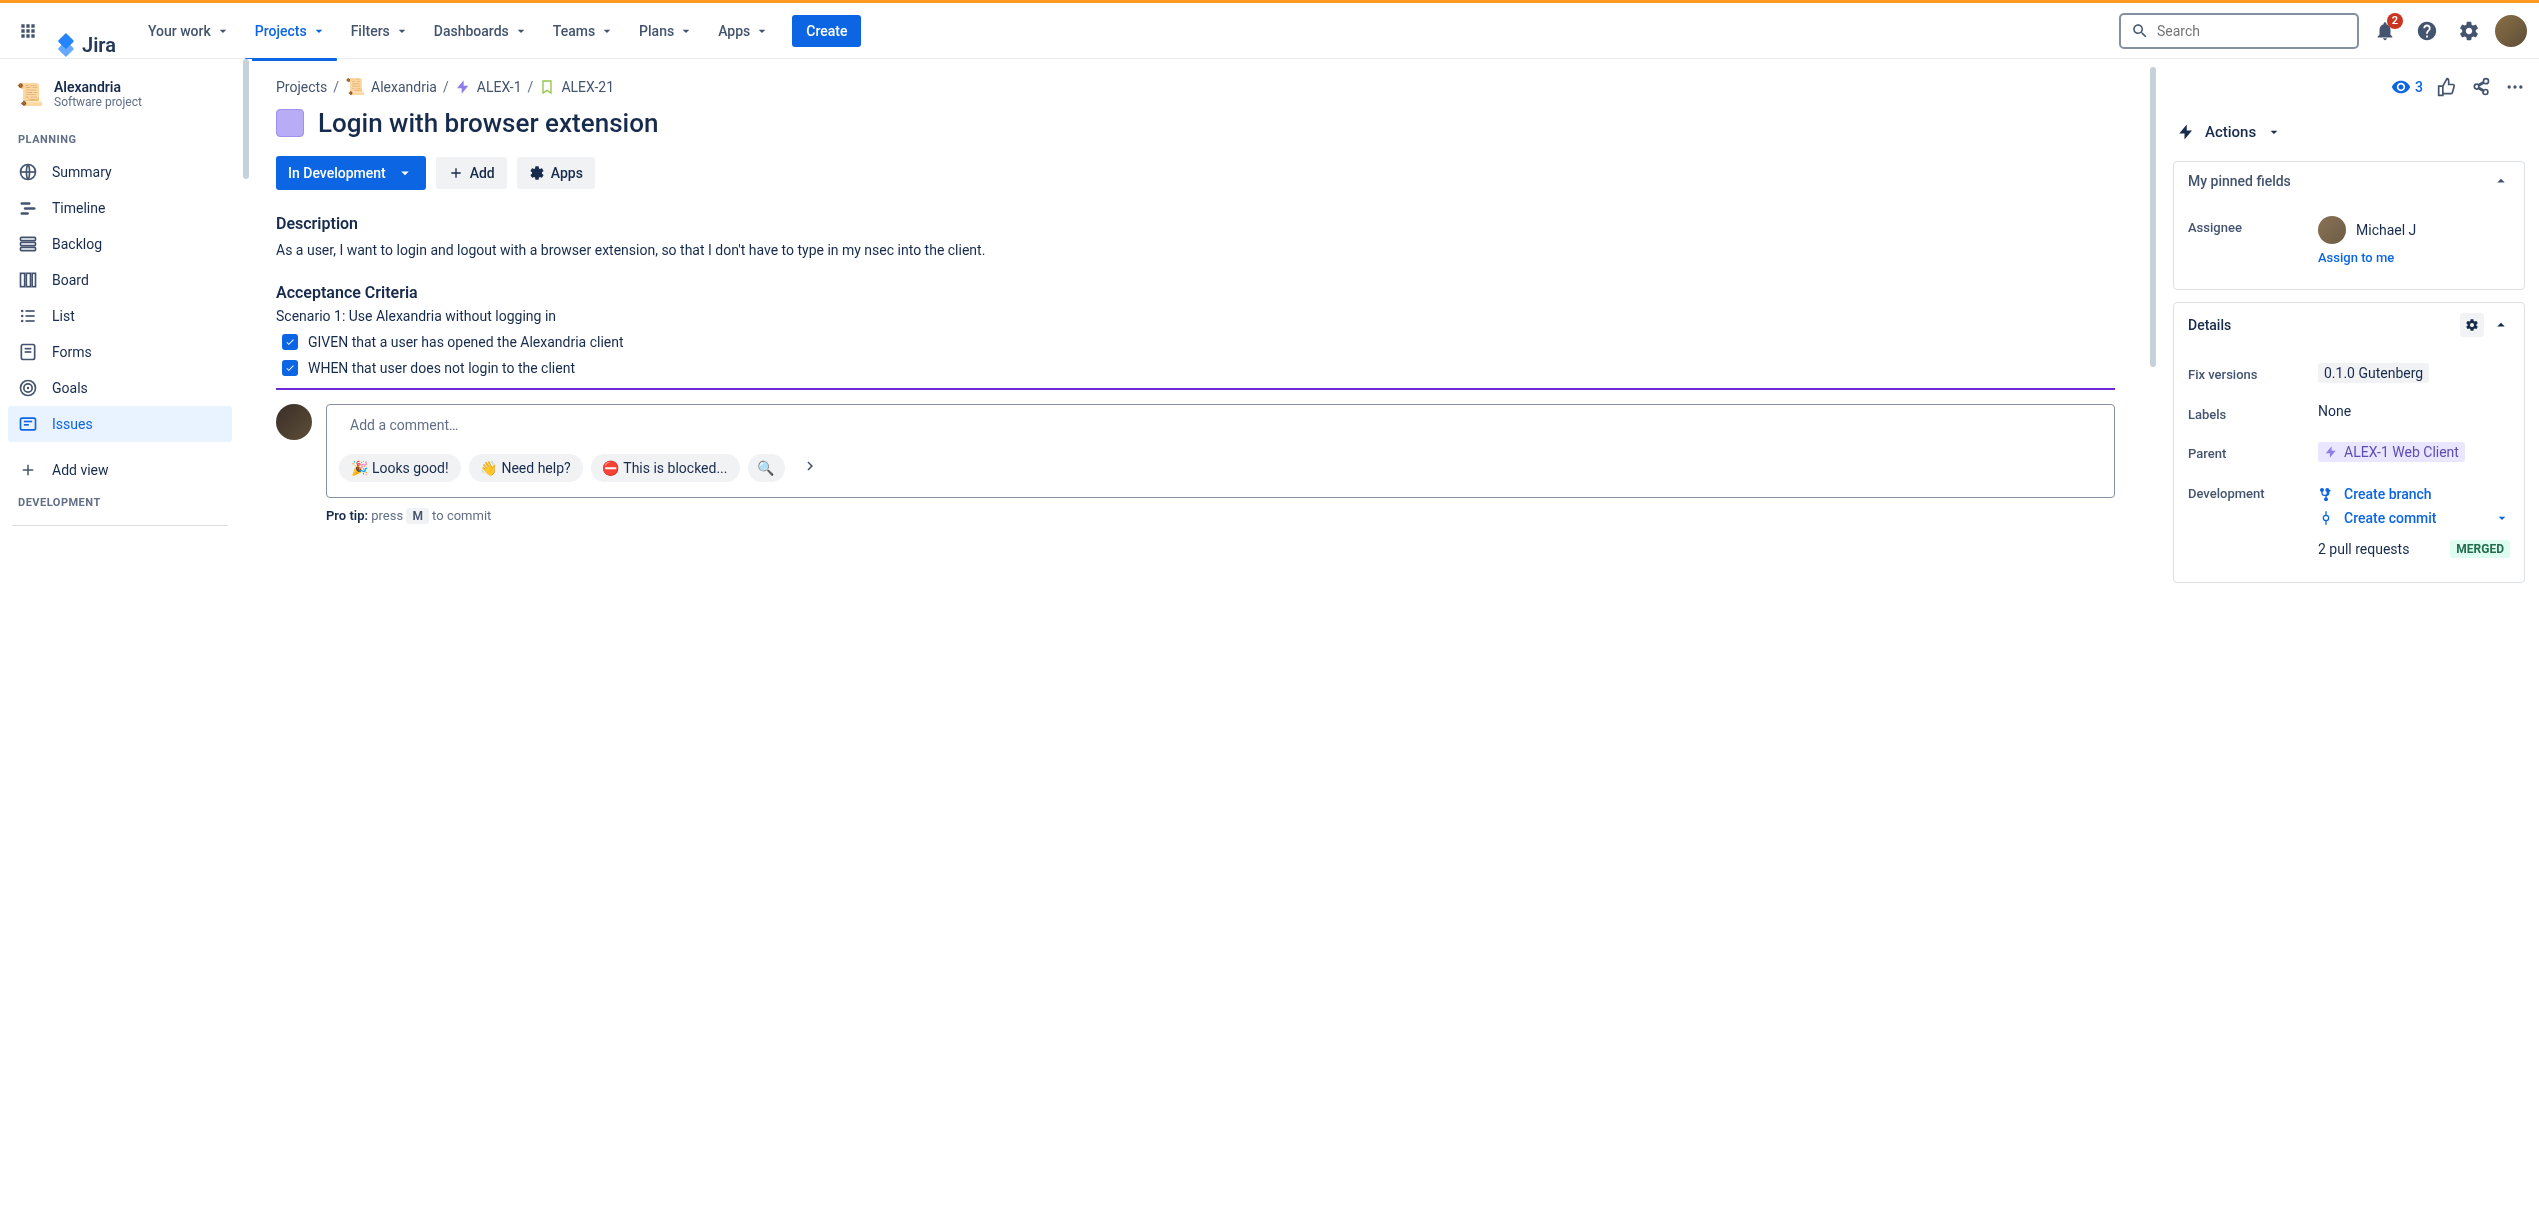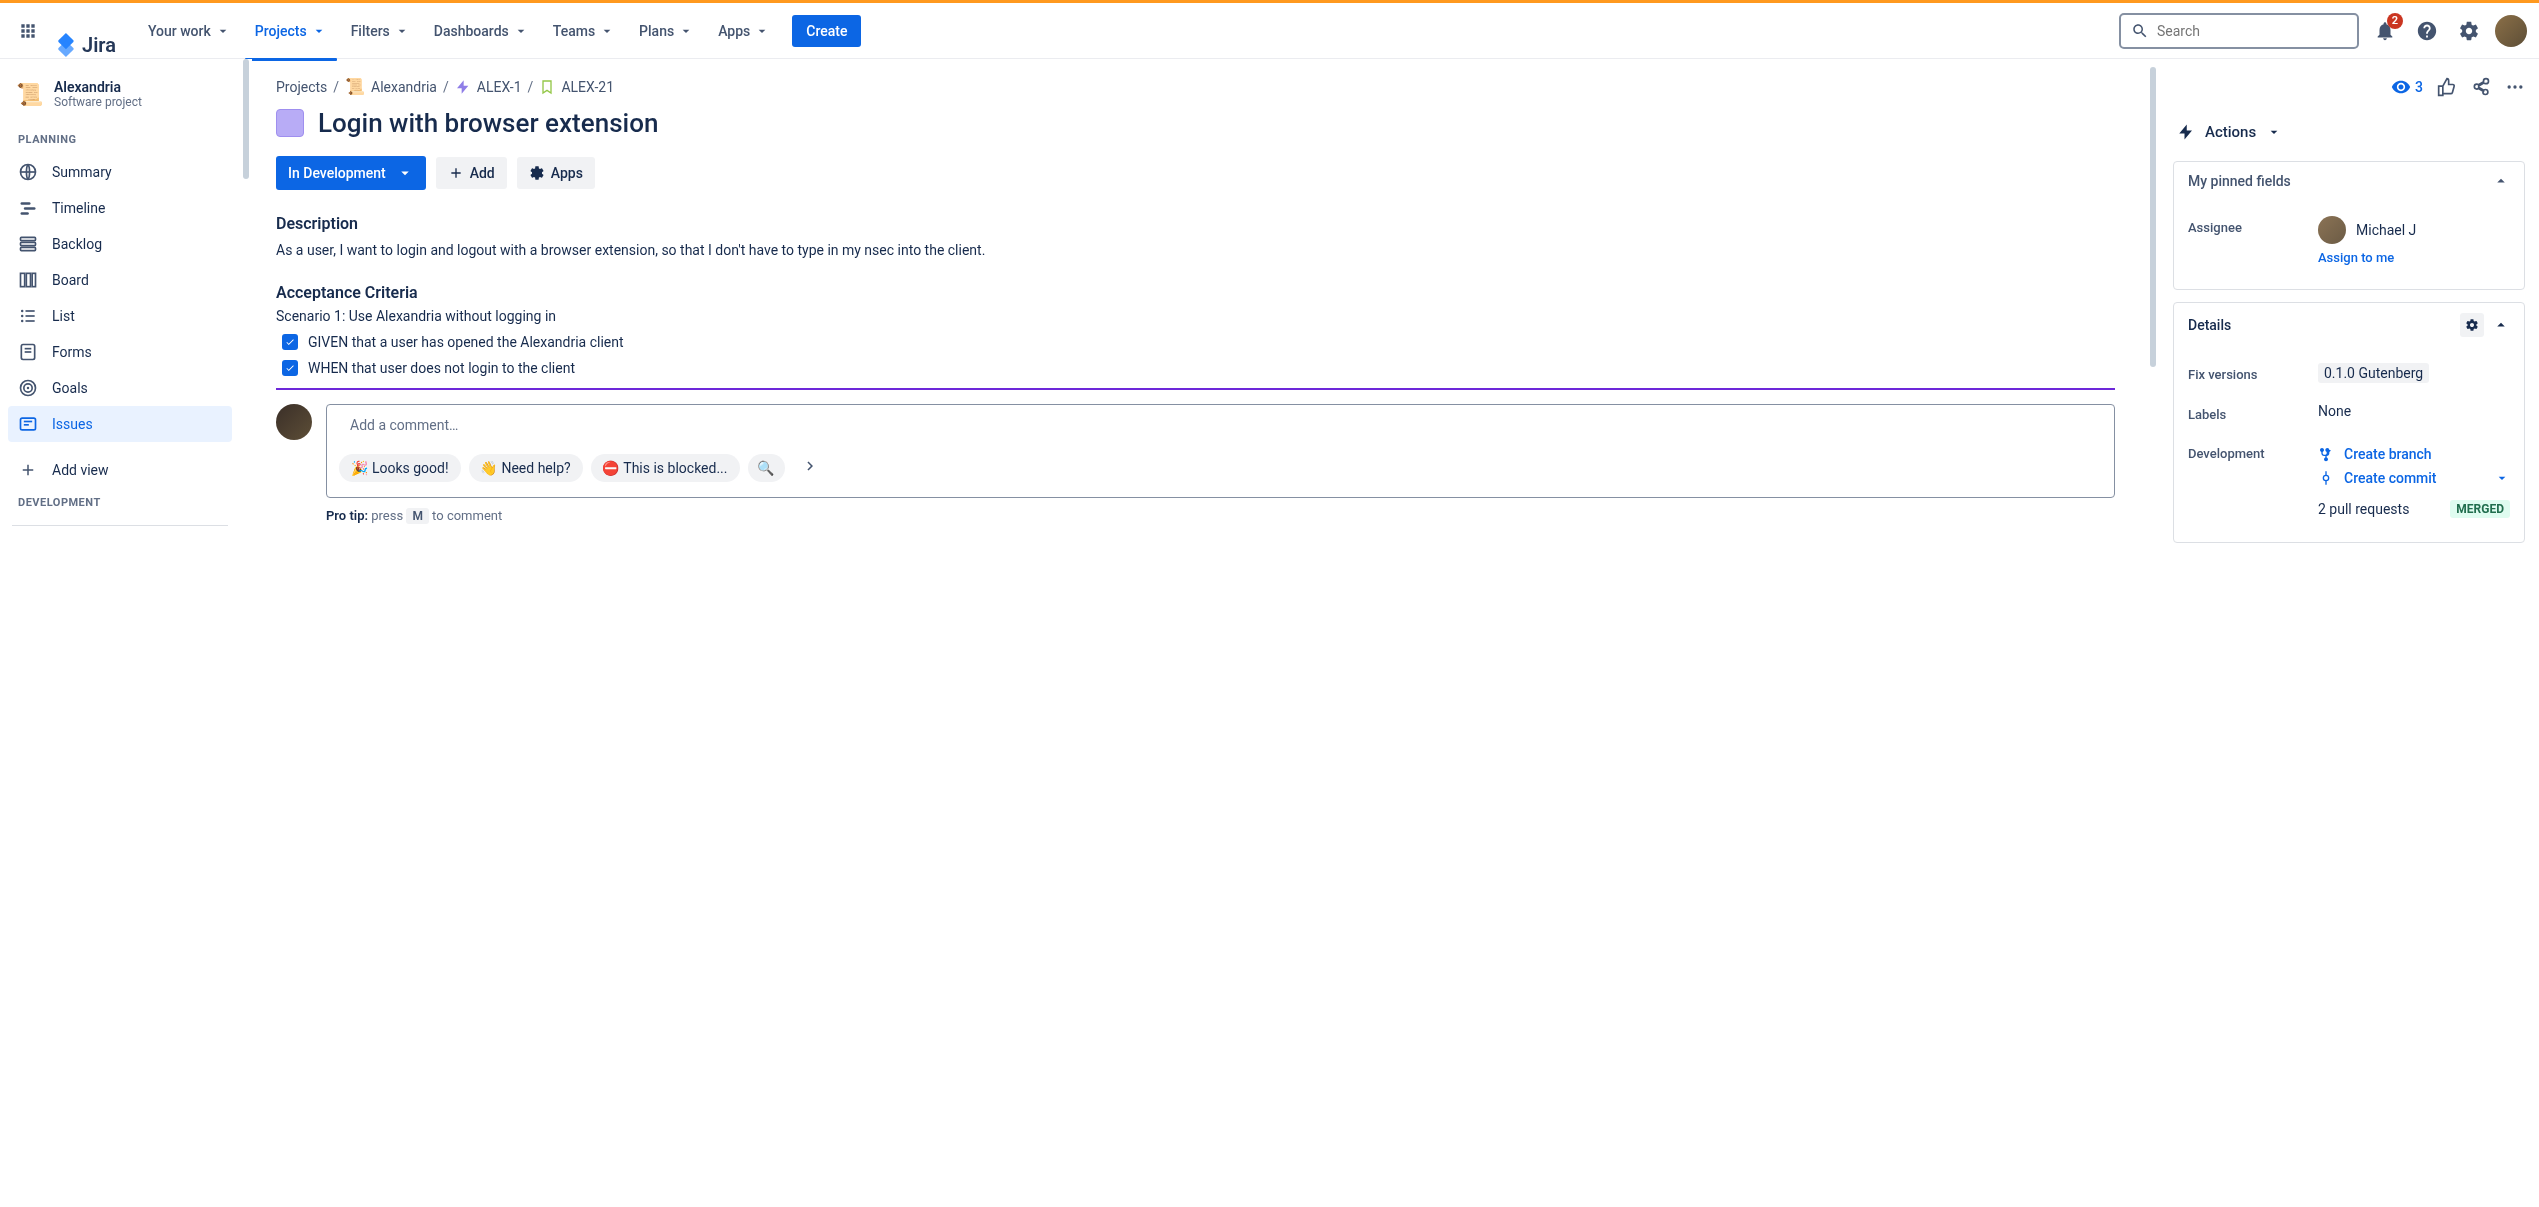--- a/index.html
+++ b/index.html
@@ -398,21 +398,21 @@
               <div class="chip">👋 Need help?</div>
               <div class="chip">⛔ This is blocked...</div>
               <div class="chip" style="padding:6px 10px;">🔍</div>
               <div class="chip-more"><svg width="18" height="18" viewBox="0 0 24 24">
                     <path fill="currentColor" d="M10 6L8.59 7.41 13.17 12l-4.58 4.59L10 18l6-6z"></path>
                   </svg></div>
             </div>
           </div>
         </div>
       </div>
-      <div class="protip"><b>Pro tip:</b><span> press </span><span class="key-chip">M</span><span> to comment</span></div>
+      <div class="protip"><b>Pro tip:</b><span> press </span><span class="key-chip">M</span><span> to commit</span></div>
     </div>
     <div class="content-scroll">
         <div class="scroll-thumb"></div>
       </div>
   </div>
 
   <div class="right-panel">
     <div class="right-top-icons">
       <div class="watch r-icon">
           <svg width="20" height="20" viewBox="0 0 24 24">
@@ -485,20 +485,29 @@
         </div>
       </div>
       <div class="panel-body">
         <div class="field-row">
           <div class="field-label">Fix versions</div>
           <div class="field-value"><span class="version-chip">0.1.0 Gutenberg</span></div>
         </div>
         <div class="field-row">
           <div class="field-label">Labels</div>
           <div class="field-value">None</div>
+        </div>
+        <div class="field-row">
+          <div class="field-label">Parent</div>
+          <div class="field-value"><span class="parent-chip">
+                <svg width="14" height="14" viewBox="0 0 24 24">
+                  <path fill="#8F7EE7" d="M13 2L3 14h7v8l10-12h-7V2z"></path>
+                </svg>
+                <span>ALEX-1 Web Client</span>
+              </span></div>
         </div>
         <div class="field-row">
           <div class="field-label">Development</div>
           <div class="field-value">
             <div class="dev-link">
                 <svg class="dev-icon" viewBox="0 0 24 24">
                   <path fill="currentColor" d="M17 6c0-1.66-1.34-3-3-3s-3 1.34-3 3c0 1.3.84 2.4 2 2.82V11c0 1.1-.9 2-2 2H9c-1.1 0-2-.9-2-2V8.82C8.16 8.4 9 7.3 9 6c0-1.66-1.34-3-3-3S3 4.34 3 6c0 1.3.84 2.4 2 2.82V11c0 2.21 1.79 4 4 4h2v2.18c-1.16.42-2 1.52-2 2.82 0 1.66 1.34 3 3 3s3-1.34 3-3c0-1.3-.84-2.4-2-2.82V15c2.21 0 4-1.79 4-4V8.82c1.16-.42 2-1.52 2-2.82z"></path>
                 </svg>
                 <span>Create branch</span>
               </div>

